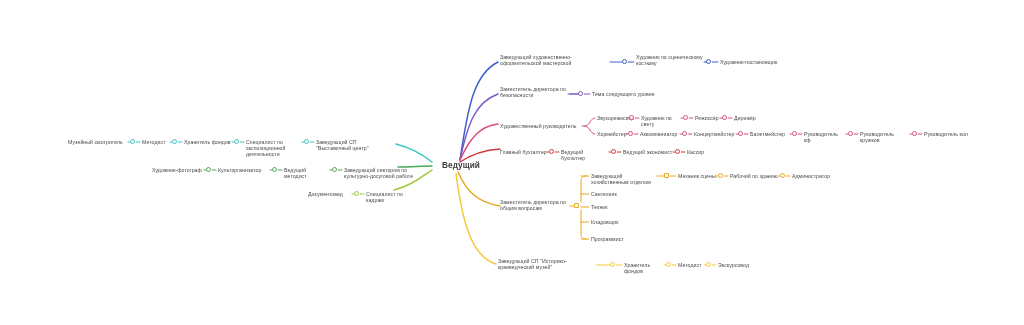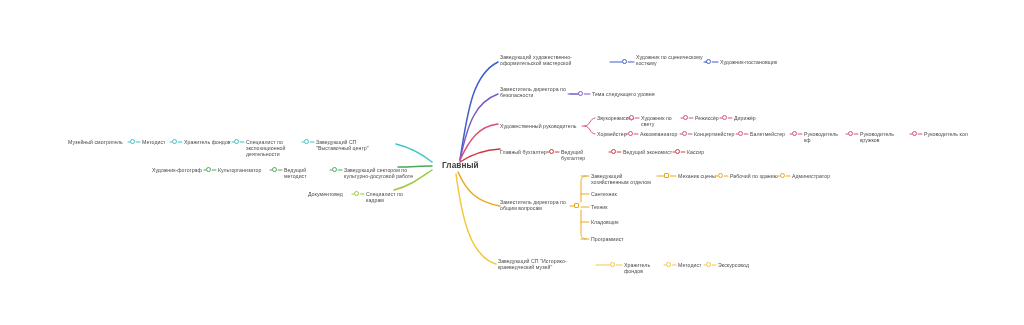--- a/index.html
+++ b/index.html
@@ -123,21 +123,21 @@
       <path d="M 270 170 L 271.8 170" stroke="#4aa85a" fill="none" stroke-width="1" stroke-linecap="round"></path>
       <path d="M 278.2 170 L 282 170" stroke="#4aa85a" fill="none" stroke-width="1" stroke-linecap="round"></path>
       <path d="M 330 170 L 331.8 170" stroke="#4aa85a" fill="none" stroke-width="1" stroke-linecap="round"></path>
       <path d="M 338.2 170 L 342 170" stroke="#4aa85a" fill="none" stroke-width="1" stroke-linecap="round"></path>
       <path d="M 432 170 C 420 178, 410 186, 394 190" stroke="#9ec93f" fill="none" stroke-width="1.5" stroke-linecap="round"></path>
       <path d="M 352 194 L 353.8 194" stroke="#9ec93f" fill="none" stroke-width="1" stroke-linecap="round"></path>
       <path d="M 360.2 194 L 364 194" stroke="#9ec93f" fill="none" stroke-width="1" stroke-linecap="round"></path>
     </svg>
   <div id="nodes-layer">
       <div class="node root" style="left: 442px; top: 161px;">
-        <span class="lbl">Главный</span>
+        <span class="lbl">Ведущий</span>
       </div>
       <div class="node" style="left: 500px; top: 54px; width: 110px;">
         <span class="lbl">Заведующий художественно-оформительской мастерской</span>
       </div>
       <div class="bullet" style="left: 621.8px; top: 58.8px; border-color: rgb(63, 95, 201);"></div>
       <div class="node" style="left: 636px; top: 54px; width: 72px;">
         <span class="lbl">Художник по сценическому костюму</span>
       </div>
       <div class="bullet" style="left: 705.8px; top: 58.8px; border-color: rgb(63, 95, 201);"></div>
       <div class="node" style="left: 720px; top: 58.6px; width: 80px;">

